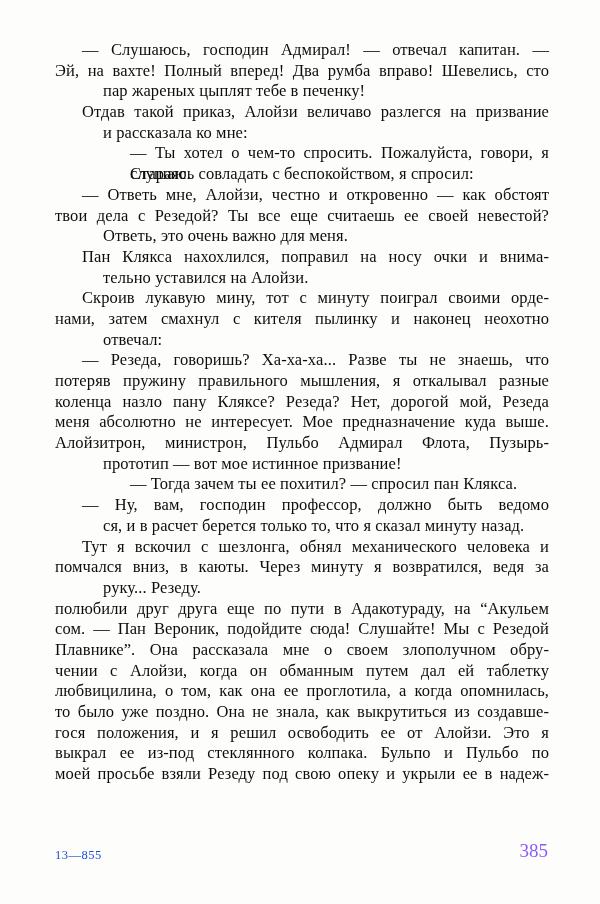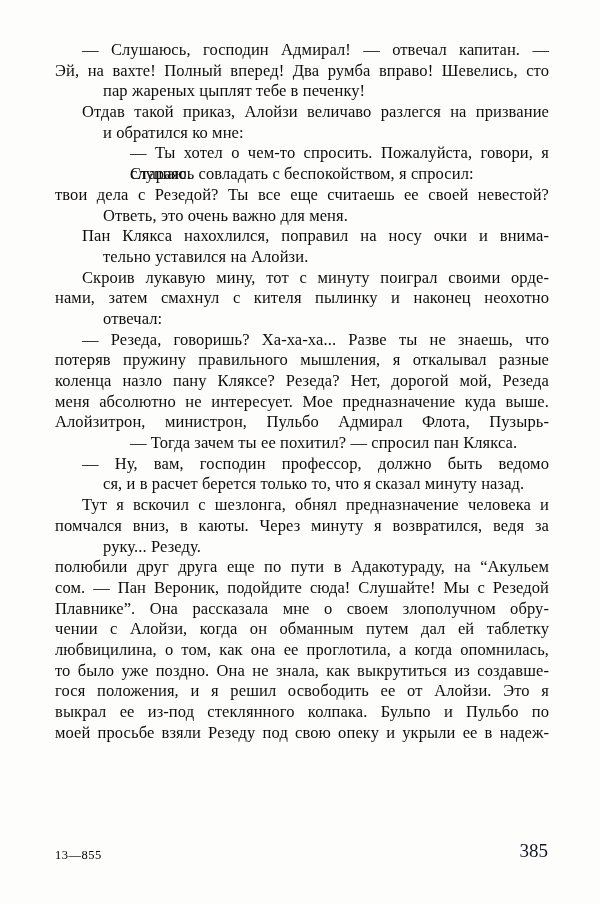--- a/index.html
+++ b/index.html
@@ -46,58 +46,60 @@
     right: 52px;
     top: 840px;
     height: 26px;
   }
   .signature {
     position: absolute;
     left: 0;
     top: 8px;
     font-size: 12.5px;
     letter-spacing: 0.5px;
-    color: #000000;
+    color: #1d4ed8;
   }
   .page-number {
     position: absolute;
     right: 0;
     top: 0;
     font-size: 19px;
-    color: #0f172a;
+    color: #8b5cf6;
   }
 </style>
 </head>
 <body>
 
 <div class="page">
   <div class="text-block">
       <div class="line indent">— Слушаюсь, господин Адмирал! — отвечал капитан. —</div>
       <div class="line">Эй, на вахте! Полный вперед! Два румба вправо! Шевелись, сто</div>
       <div class="line end">пар жареных цыплят тебе в печенку!</div>
       <div class="line indent">Отдав такой приказ, Алойзи величаво разлегся на призвание</div>
-      <div class="line end">и обратился ко мне:</div>
+      <div class="line end">и рассказала ко мне:</div>
       <div class="line indent end">— Ты хотел о чем-то спросить. Пожалуйста, говори, я слушаю.</div>
       <div class="line indent end">Стараясь совладать с беспокойством, я спросил:</div>
+      <div class="line indent">— Ответь мне, Алойзи, честно и откровенно — как обстоят</div>
       <div class="line">твои дела с Резедой? Ты все еще считаешь ее своей невестой?</div>
       <div class="line end">Ответь, это очень важно для меня.</div>
       <div class="line indent">Пан Клякса нахохлился, поправил на носу очки и внима-</div>
       <div class="line end">тельно уставился на Алойзи.</div>
       <div class="line indent">Скроив лукавую мину, тот с минуту поиграл своими орде-</div>
       <div class="line">нами, затем смахнул с кителя пылинку и наконец неохотно</div>
       <div class="line end">отвечал:</div>
       <div class="line indent">— Резеда, говоришь? Ха-ха-ха... Разве ты не знаешь, что</div>
       <div class="line">потеряв пружину правильного мышления, я откалывал разные</div>
       <div class="line">коленца назло пану Кляксе? Резеда? Нет, дорогой мой, Резеда</div>
       <div class="line">меня абсолютно не интересует. Мое предназначение куда выше.</div>
       <div class="line">Алойзитрон, министрон, Пульбо Адмирал Флота, Пузырь-</div>
+      <div class="line end">прототип — вот мое истинное призвание!</div>
       <div class="line indent end">— Тогда зачем ты ее похитил? — спросил пан Клякса.</div>
       <div class="line indent">— Ну, вам, господин профессор, должно быть ведомо</div>
       <div class="line end">ся, и в расчет берется только то, что я сказал минуту назад.</div>
-      <div class="line indent">Тут я вскочил с шезлонга, обнял предназначение человека и</div>
+      <div class="line indent">Тут я вскочил с шезлонга, обнял механического человека и</div>
       <div class="line">помчался вниз, в каюты. Через минуту я возвратился, ведя за</div>
       <div class="line end">руку... Резеду.</div>
       <div class="line">полюбили друг друга еще по пути в Адакотураду, на “Акульем</div>
       <div class="line">сом. — Пан Вероник, подойдите сюда! Слушайте! Мы с Резедой</div>
       <div class="line">Плавнике”. Она рассказала мне о своем злополучном обру-</div>
       <div class="line">чении с Алойзи, когда он обманным путем дал ей таблетку</div>
       <div class="line">любвицилина, о том, как она ее проглотила, а когда опомнилась,</div>
       <div class="line">то было уже поздно. Она не знала, как выкрутиться из создавше-</div>
       <div class="line">гося положения, и я решил освободить ее от Алойзи. Это я</div>
       <div class="line">выкрал ее из-под стеклянного колпака. Бульпо и Пульбо по</div>

